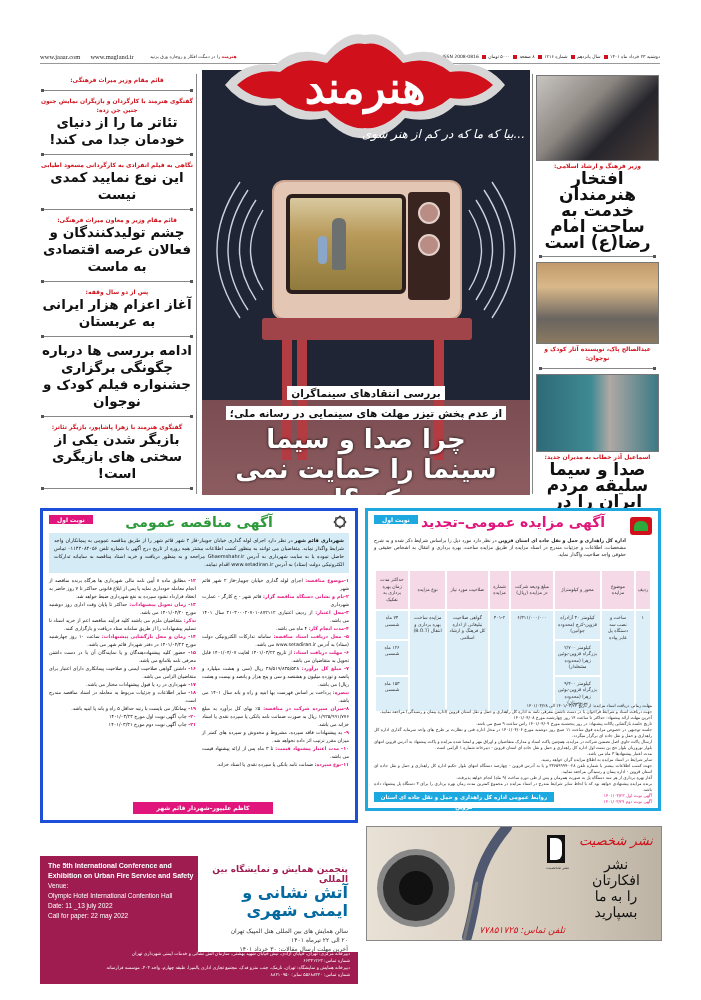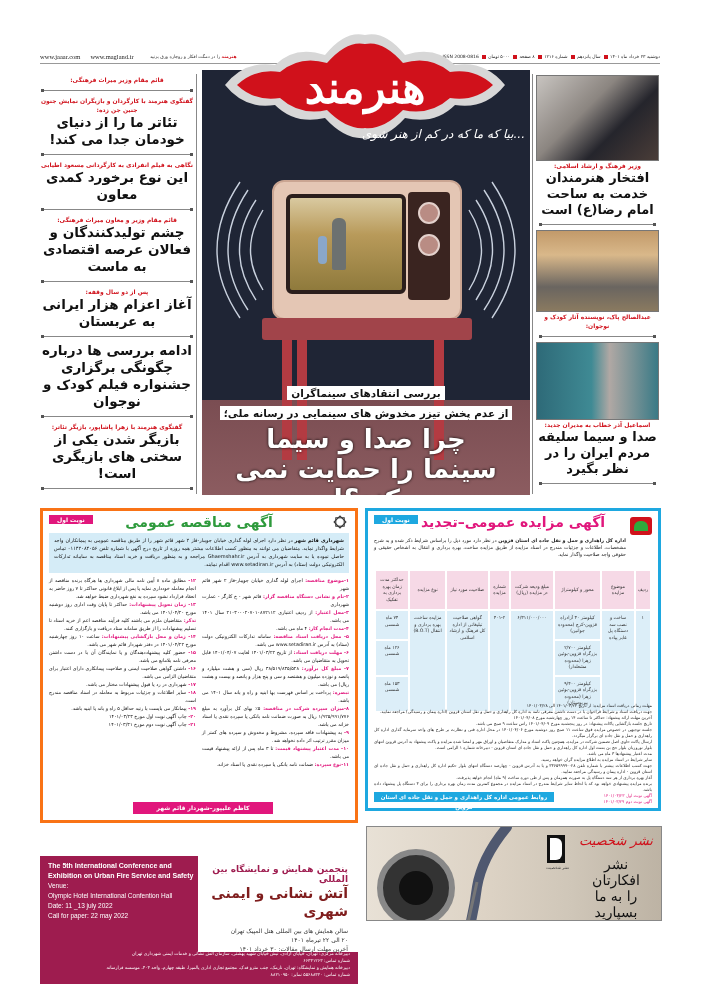--- a/index.html
+++ b/index.html
@@ -38,45 +38,45 @@
   .col-left { left: 38px; top: 72px; width: 158px; height: 425px; direction: rtl; text-align: center; }
   .col-right { left: 536px; top: 72px; width: 123px; height: 425px; direction: rtl; text-align: center; }
   .vline { width: 1px; background: #888; }
   .story { padding: 3px 0 4px; position: relative; }
   .story .kick { color: #d0111b; font-size: 6px; font-weight: bold; line-height: 9px; }
   .story .title { font-weight: bold; font-size: 13.5px; line-height: 17px; color: #111; }
   .divider { height: 1px; background: #888; margin: 2px 4px; position: relative; }
   .divider::before, .divider::after { content: ""; position: absolute; top: -1px; width: 3px; height: 3px; background: #555; }
   .divider::before { left: -1px; } .divider::after { right: -1px; }
   .photo { width: 100%; border: 1px solid #777; }
-  .rstory .title { font-size: 13px; line-height: 16px; }
+  .rstory .title { font-size: 17px; line-height: 16px; }
 
   
   .ad-auction { left: 365px; top: 508px; width: 296px; height: 303px; border: 3px solid #1ea8e0; background: #fff; direction: rtl; padding-left: 20px; }
-  .ad-tender { left: 40px; top: 508px; width: 318px; height: 315px; border: 3px solid #f97316; background: #fff; direction: rtl; }
+  .ad-tender { left: 40px; top: 508px; width: 318px; height: 315px; border: 3px solid #1d4ed8; background: #fff; direction: rtl; }
   .badge { position: absolute; top: 4px; font-size: 6px; color: #fff; font-weight: bold; padding: 1px 8px; }
   .ad-title { position: absolute; top: 3px; left: 0; right: 0; text-align: center; font-weight: bold; font-size: 14px; }
   .small { font-size: 4.8px; line-height: 7px; color: #222; }
   table.auction { position: absolute; left: 6px; right: 6px; top: 58px; border-collapse: separate; border-spacing: 2px; font-size: 4.6px; line-height: 6.5px; }
   table.auction th { background: #f6d9e6; font-weight: normal; color: #333; padding: 6px 2px; height: 26px; }
   table.auction td { background: #dceef8; padding: 4px 2px; vertical-align: top; color: #333; text-align: center; }
   .blue-footer { position: absolute; bottom: 6px; left: 6px; width: 180px; height: 10px; background: #1ea8e0; color: #fff; font-size: 5.5px; font-weight: bold; text-align: center; line-height: 10px; }
   .tender-intro { position: absolute; left: 6px; right: 6px; top: 22px; height: 40px; background: #d5ecf7; padding: 3px 5px; font-size: 5px; line-height: 8px; text-align: justify; }
   .tender-cols { position: absolute; left: 6px; right: 6px; top: 66px; display: flex; gap: 6px; font-size: 4.8px; line-height: 8px; }
   .tender-cols .c { flex: 1; text-align: justify; }
   .tender-cols .k { color: #e1167c; font-weight: bold; }
   .pink-footer { position: absolute; bottom: 6px; left: 90px; width: 140px; height: 12px; background: #e1167c; color: #fff; font-size: 6px; font-weight: bold; text-align: center; line-height: 12px; }
 
   .ad-fire { left: 40px; top: 856px; width: 318px; height: 128px; background: #9e1c4f; }
   .ad-fire .white { position: absolute; right: 0; top: 0; width: 160px; height: 96px; background: #fff; direction: rtl; text-align: right; padding: 8px 10px; }
   .ad-fire .en { position: absolute; left: 8px; top: 5px; width: 150px; color: #fff; font-family: "Liberation Sans", sans-serif; font-size: 6.5px; line-height: 10px; }
   .ad-fire .en .b { font-weight: bold; font-size: 7px; }
   .ad-fire .foot { position: absolute; left: 8px; right: 8px; bottom: 6px; color: #fff; font-size: 4.5px; line-height: 7px; direction: rtl; text-align: right; }
 
-  .ad-publish { left: 366px; top: 826px; width: 296px; height: 95px; background: linear-gradient(90deg, #e8e1d6 0%, #ddd3c5 40%, #cfc6b8 70%, #bdb3a4 100%); border: 1px solid #888; overflow: hidden; direction: rtl; }
+  .ad-publish { left: 366px; top: 826px; width: 296px; height: 115px; background: linear-gradient(90deg, #e8e1d6 0%, #ddd3c5 40%, #cfc6b8 70%, #bdb3a4 100%); border: 1px solid #888; overflow: hidden; direction: rtl; }
 </style>
 </head>
 <body>
 
 <div class="abs topbar">
   <div class="left-urls">
     <span>www.jaaar.com</span>
     <span>www.magland.ir</span>
   </div>
   <div class="slogan">
@@ -120,21 +120,21 @@
       <div class="knob" style="top:10px"></div>
       <div class="knob" style="top:42px"></div>
     </div>
   </div>
   <div class="stand-top"></div>
   <div class="leg" style="left:80px"></div>
   <div class="leg" style="left:95px"></div>
   <div class="leg" style="left:232px"></div>
   <div class="headline-box">
     <div class="kicker">بررسی انتقادهای سینماگران</div><br>
-    <div class="kicker">از عدم پخش تیزر مخدوش های سینمایی در رسانه ملی؛</div>
+    <div class="kicker">از عدم پخش تیزر مهلت های سینمایی در رسانه ملی؛</div>
     <div class="main-title">
       <div>چرا صدا و سیما</div>
       <div>سینما را حمایت نمی کند؟!</div>
     </div>
   </div>
 </div>
 
 <div class="abs masthead">
   <svg viewBox="0 0 320 110" preserveAspectRatio="none">
     <path d="M20 55 Q40 30 70 35 Q90 15 120 25 Q140 0 160 5 Q180 0 200 25 Q230 15 250 35 Q280 30 300 55 Q280 80 250 75 Q230 95 200 88 Q180 110 160 108 Q140 110 120 88 Q90 95 70 75 Q40 80 20 55 Z" fill="#d7d7d7"></path>
@@ -150,21 +150,21 @@
     <div class="kick">قائم مقام وزیر میراث فرهنگی:</div>
   </div>
   <div class="divider"></div>
   <div class="story">
     <div class="kick">گفتگوی هنرمند با کارگردان و بازیگران نمایش جنون جنین جن زده:</div>
     <div class="title">تئاتر ما را از دنیای خودمان جدا می کند!</div>
   </div>
   <div class="divider"></div>
   <div class="story">
     <div class="kick">نگاهی به فیلم انفرادی به کارگردانی مسعود اطیابی</div>
-    <div class="title">این نوع برخورد کمدی معاون</div>
+    <div class="title">این نوع نمایید کمدی نیست</div>
   </div>
   <div class="divider"></div>
   <div class="story">
     <div class="kick">قائم مقام وزیر و معاون میراث فرهنگی:</div>
     <div class="title">چشم تولیدکنندگان و فعالان عرصه اقتصادی به ماست</div>
   </div>
   <div class="divider"></div>
   <div class="story">
     <div class="kick">پس از دو سال وقفه:</div>
     <div class="title">آغاز اعزام هزار ایرانی به عربستان</div>
@@ -310,21 +310,21 @@
 <div class="abs ad-fire">
   <div class="en">
     <div class="b">The 5th International Conference and Exhibition on Urban Fire Service and Safety</div>
     <div>Venue:</div>
     <div>Olympic Hotel International Confention Hall</div>
     <div>Date: 11 _13 july 2022</div>
     <div>Call for paper: 22 may 2022</div>
   </div>
   <div class="white">
     <div style="color:#9e1c4f;font-weight:bold;font-size:9px;">پنجمین همایش و نمایشگاه بین المللی</div>
-    <div style="color:#7f1d1d;font-weight:bold;font-size:14px;line-height:18px;">آتش نشانی و ایمنی شهری</div>
+    <div style="color:#0369a1;font-weight:bold;font-size:16px;line-height:18px;">آتش نشانی و ایمنی شهری</div>
     <div style="font-size:6px;line-height:9px;margin-top:6px;color:#333;">سالن همایش های بین المللی هتل المپیک تهران</div>
     <div style="font-size:6px;line-height:9px;color:#333;">۲۰ الی ۲۲ تیرماه ۱۴۰۱</div>
     <div style="font-size:6px;line-height:9px;color:#333;">آخرین مهلت ارسال مقالات: ۳۰ خرداد ۱۴۰۱</div>
   </div>
   <div class="foot">
     <div>دبیرخانه مرکزی: تهران، خیابان آزادی، نبش خیابان شهید بهشتی، سازمان آتش نشانی و خدمات ایمنی شهرداری تهران</div>
     <div>شماره تماس: ۶۶۳۳۱۲۶۳</div>
     <div>دبیرخانه همایش و نمایشگاه: تهران، نارمک، جنب مترو فدک، مجتمع تجاری اداری پالمیرا، طبقه چهارم، واحد ۴۰۳، موسسه فرارسانه</div>
     <div>شماره تماس: ۵۵۶۸۸۳۲۰  نمابر: ۸۸۲۱۰۹۵۰</div>
   </div>

